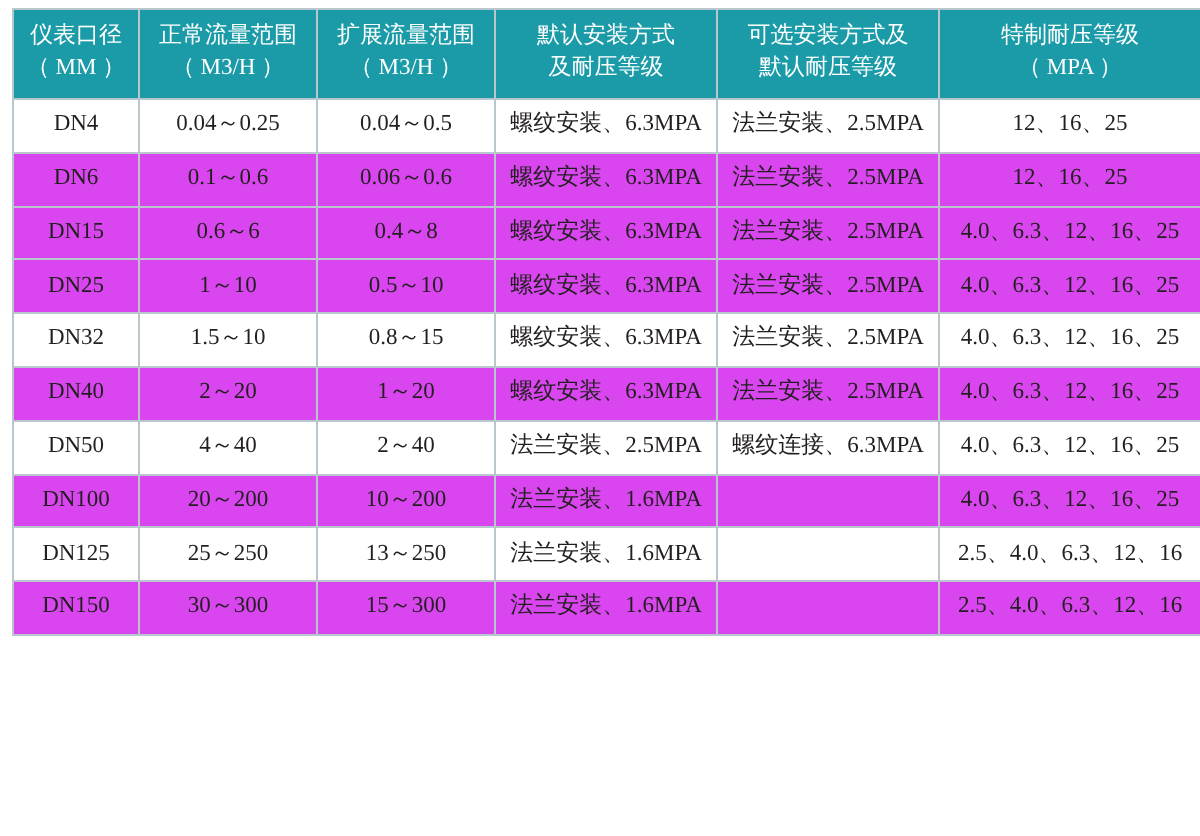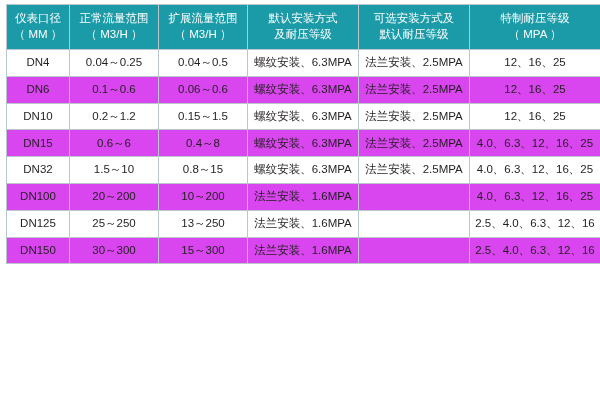--- a/index.html
+++ b/index.html
@@ -12,20 +12,21 @@
     height: 418px;
     font-family: "Liberation Sans", "DejaVu Sans", sans-serif;
     color: #231f20;
     overflow: hidden;
   }
   .spec-table-wrap {
     width: 600px;
     height: 418px;
     box-sizing: border-box;
     padding: 4px 6px 16px 6px;
+    font-family: Liberation Serif, serif;
   }
   table.spec-table {
     width: 588px;
     border-collapse: collapse;
     table-layout: fixed;
     font-size: 11.5px;
   }
   table.spec-table th,
   table.spec-table td {
     border: 1px solid #b9c6cb;
@@ -111,42 +112,58 @@
         <td class="col5">12、16、25</td>
       </tr>
       <tr class="alt">
         <td class="col0">DN6</td>
         <td class="col1">0.1～0.6</td>
         <td class="col2">0.06～0.6</td>
         <td class="col3">螺纹安装、6.3MPA</td>
         <td class="col4">法兰安装、2.5MPA</td>
         <td class="col5">12、16、25</td>
       </tr>
-      <tr>
-        <td class="col0">DN10</td>
-        <td class="col1">0.2～1.2</td>
-        <td class="col2">0.15～1.5</td>
-        <td class="col3">螺纹安装、6.3MPA</td>
-        <td class="col4">法兰安装、2.5MPA</td>
-        <td class="col5">12、16、25</td>
-      </tr>
       <tr class="alt">
         <td class="col0">DN15</td>
         <td class="col1">0.6～6</td>
         <td class="col2">0.4～8</td>
+        <td class="col3">螺纹安装、6.3MPA</td>
+        <td class="col4">法兰安装、2.5MPA</td>
+        <td class="col5">4.0、6.3、12、16、25</td>
+      </tr>
+      <tr class="alt">
+        <td class="col0">DN25</td>
+        <td class="col1">1～10</td>
+        <td class="col2">0.5～10</td>
         <td class="col3">螺纹安装、6.3MPA</td>
         <td class="col4">法兰安装、2.5MPA</td>
         <td class="col5">4.0、6.3、12、16、25</td>
       </tr>
       <tr>
         <td class="col0">DN32</td>
         <td class="col1">1.5～10</td>
         <td class="col2">0.8～15</td>
         <td class="col3">螺纹安装、6.3MPA</td>
         <td class="col4">法兰安装、2.5MPA</td>
+        <td class="col5">4.0、6.3、12、16、25</td>
+      </tr>
+      <tr class="alt">
+        <td class="col0">DN40</td>
+        <td class="col1">2～20</td>
+        <td class="col2">1～20</td>
+        <td class="col3">螺纹安装、6.3MPA</td>
+        <td class="col4">法兰安装、2.5MPA</td>
+        <td class="col5">4.0、6.3、12、16、25</td>
+      </tr>
+      <tr>
+        <td class="col0">DN50</td>
+        <td class="col1">4～40</td>
+        <td class="col2">2～40</td>
+        <td class="col3">法兰安装、2.5MPA</td>
+        <td class="col4">螺纹连接、6.3MPA</td>
         <td class="col5">4.0、6.3、12、16、25</td>
       </tr>
       <tr class="alt">
         <td class="col0">DN100</td>
         <td class="col1">20～200</td>
         <td class="col2">10～200</td>
         <td class="col3">法兰安装、1.6MPA</td>
         <td class="col4"></td>
         <td class="col5">4.0、6.3、12、16、25</td>
       </tr>

